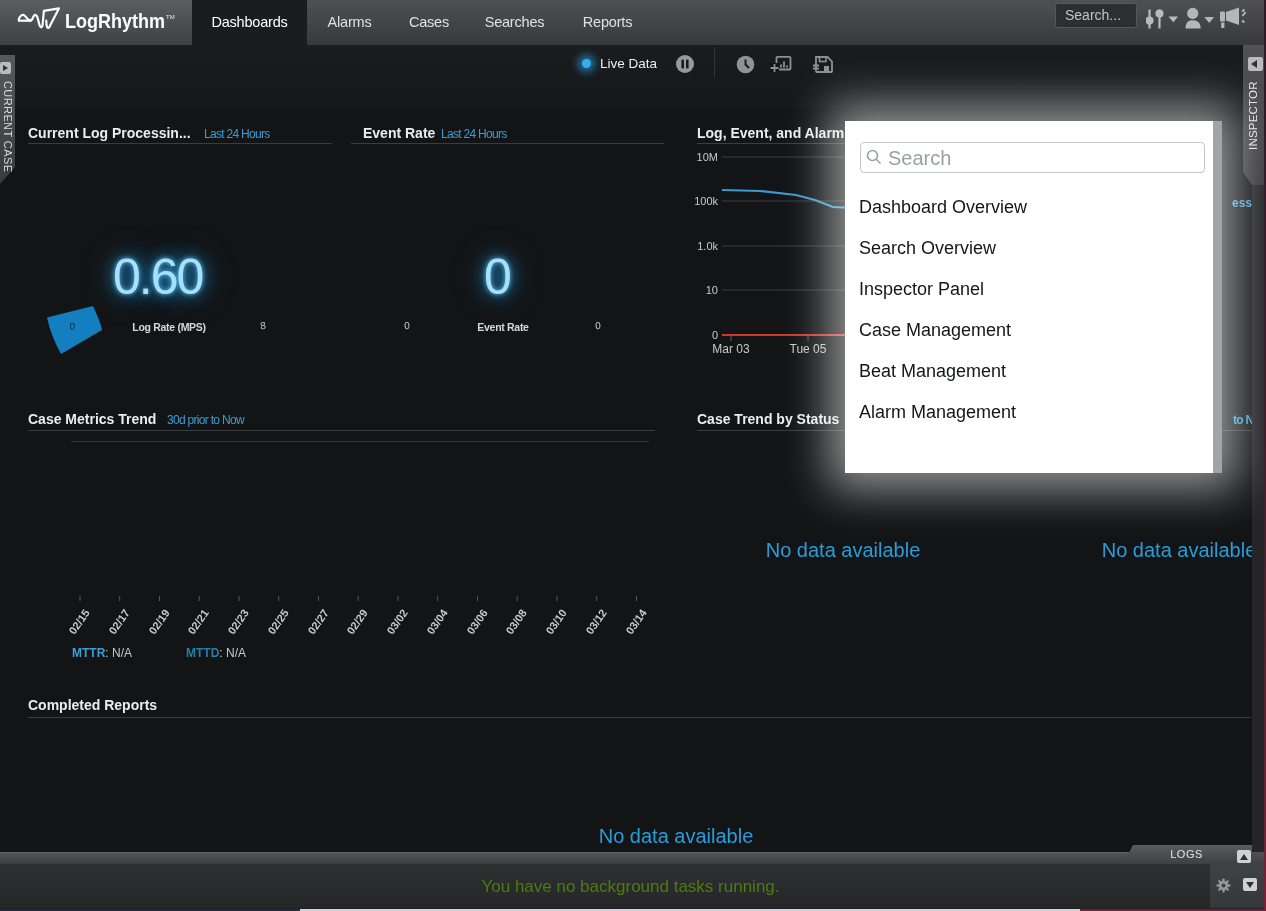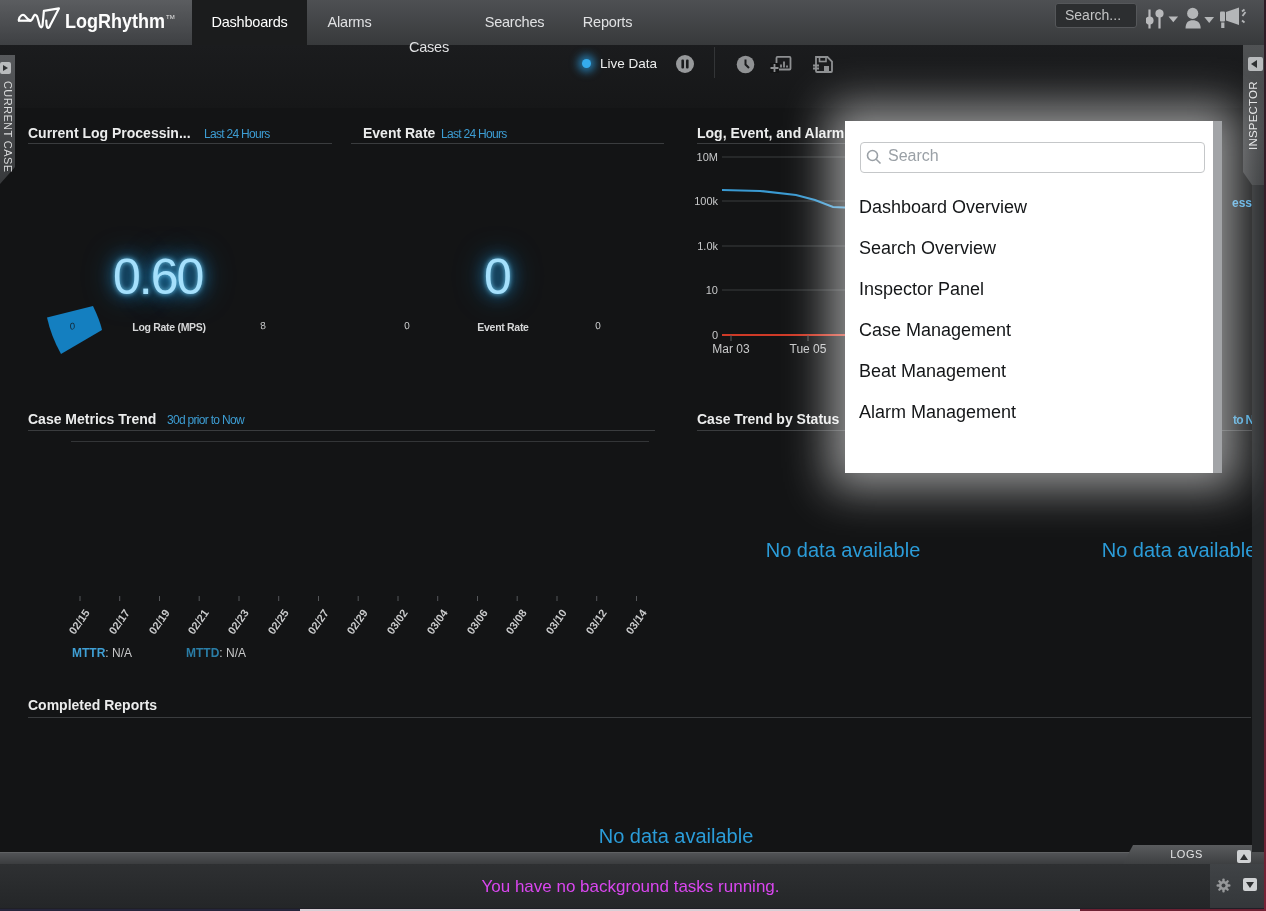--- a/index.html
+++ b/index.html
@@ -13,21 +13,21 @@
     background:linear-gradient(#4e5053,#37393b); }
   #logo { position:absolute; left:0; top:0; width:193px; height:45px;
     background:linear-gradient(#5b5d60,#3e4043); border-right:1px solid #272829; }
   #logotext { position:absolute; left:65px; top:8px; font-size:20px; font-weight:700;
     color:#fdfdfd; transform:scaleX(0.9); transform-origin:left top; line-height:26px; }
   #logotm { position:absolute; left:166px; top:14px; font-size:6px; color:#e8e8e8; }
   .tab { position:absolute; top:0; height:45px; line-height:45px; text-align:center;
     color:#e0e1e3; font-size:14.5px; letter-spacing:-0.2px; }
   #tab-dash { left:192px; width:115px; background:#1b1c1d; color:#fff; }
   #tab-alarms { left:307px; width:85px; }
-  #tab-cases { left:392px; width:74px;margin-top:25px; }
+  #tab-cases { left:392px; width:74px; }
   #tab-searches { left:466px; width:97px; }
   #tab-reports { left:563px; width:89px; }
   #searchbox { position:absolute; left:1055px; top:3px; width:82px; height:25px;
     background:#2c2e30; border:1px solid #55575a; border-radius:3px;
     color:#c3c4c5; font-size:14px; line-height:23px; padding-left:9px; }
 
   
   #livedot { position:absolute; left:582px; top:59px; width:9px; height:9px;
     border-radius:50%; background:#35acee;
     box-shadow:0 0 9px 4px rgba(43,162,232,.7); }
@@ -81,21 +81,21 @@
     clip-path:polygon(10px 0, 143px 0, 143px 19px, 0 19px); z-index:2;
     font-size:11px; color:#e3e4e5; letter-spacing:0.5px; text-align:center; line-height:19px;
     padding-left:14px; padding-right:30px; }
   #upbtn { position:absolute; left:1237px; top:850px; width:14px; height:13px;
     background:#cfd1d3; border-radius:2px; z-index:3; }
   #upbtn:after{ content:""; position:absolute; left:3px; top:4px;
     border-bottom:6px solid #2e3032; border-left:4px solid transparent; border-right:4px solid transparent; }
   #statusbar { position:absolute; left:0; top:864px; width:1266px; height:44px;
     background:linear-gradient(#2e3032,#242628); }
   #statustext { position:absolute; left:0; top:877px; width:1261px; text-align:center;
-    font-size:17px; color:#d946ef; }
+    font-size:17px; color:#4d7c0f; }
   #statusright { position:absolute; left:1210px; top:864px; width:56px; height:44px;
     background:linear-gradient(#404346,#34373a); }
   #downbtn { position:absolute; left:1243px; top:878px; width:14px; height:13px;
     background:#cfd1d3; border-radius:2px; }
   #downbtn:after{ content:""; position:absolute; left:3px; top:4px;
     border-top:6px solid #2e3032; border-left:4px solid transparent; border-right:4px solid transparent; }
   #bottomstrip1 { position:absolute; left:0; top:908px; width:1266px; height:1px; background:#1f1f26; }
   .bstrip { position:absolute; top:909px; height:2px; }
 
   
@@ -105,21 +105,21 @@
   #panelheader { position:absolute; left:844px; top:33px; width:391px; height:88px; z-index:11; }
   #bluebar { position:absolute; left:0; top:0; width:391px; height:8px; background:#1673e8;
     border-radius:3px 3px 0 0; }
   #headerwhite { position:absolute; left:0; top:8px; width:391px; height:80px; background:#fff;
     box-shadow:0 3px 6px rgba(0,0,0,.28); }
   #onbtitle { position:absolute; left:38px; top:32px; font-size:26px; color:#393c40; line-height:30px; }
   #backchev { position:absolute; left:19px; top:39px; }
   #closex { position:absolute; left:357px; top:22px; }
   #psearch { position:absolute; left:15px; top:21px; width:345px; height:31px;
     border:1px solid #c5c7c9; border-radius:4px; }
-  #psearchtext { position:absolute; left:43px; top:26px; font-size:16px; color:#9aa0a6; }
+  #psearchtext { position:absolute; left:43px; top:26px; font-size:20px; color:#9aa0a6; }
   .pitem { position:absolute; left:14px; font-size:18px; color:#141618; }
   #pscroll { position:absolute; right:0px; top:0px; width:9px; height:352px; background:#a2a4a7; }
 </style>
 </head>
 <body>
 <div id="stage">
   <div class="abs" style="left:0; top:45px; width:1266px; height:63px; background:linear-gradient(#1b1c1e,#161718);"></div>
 
   <div class="wtitle" style="left:28px; top:125px;">Current Log Processin...</div>
   <div class="wsub" style="left:204px; top:127px;">Last 24 Hours</div>

